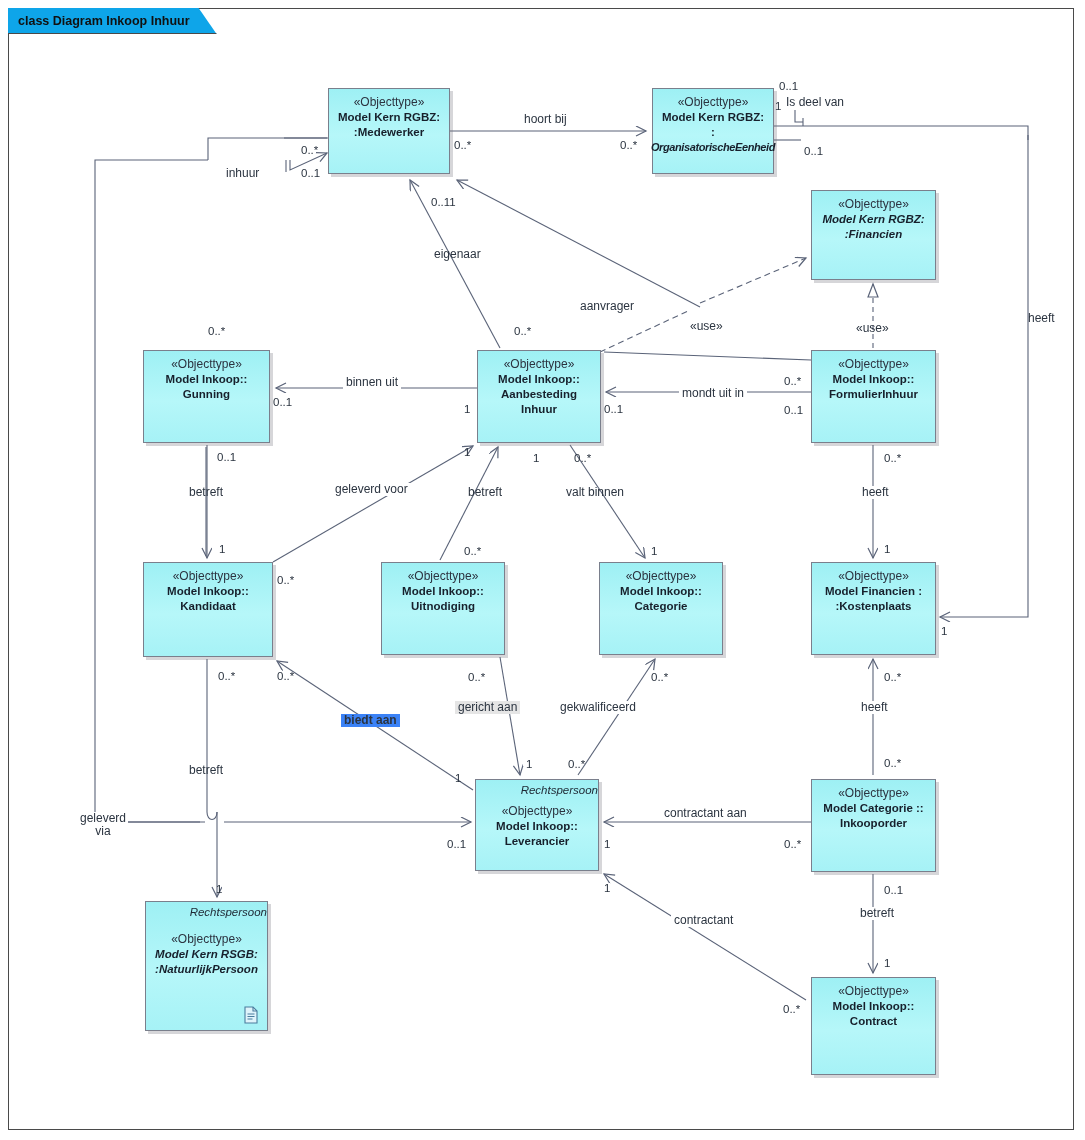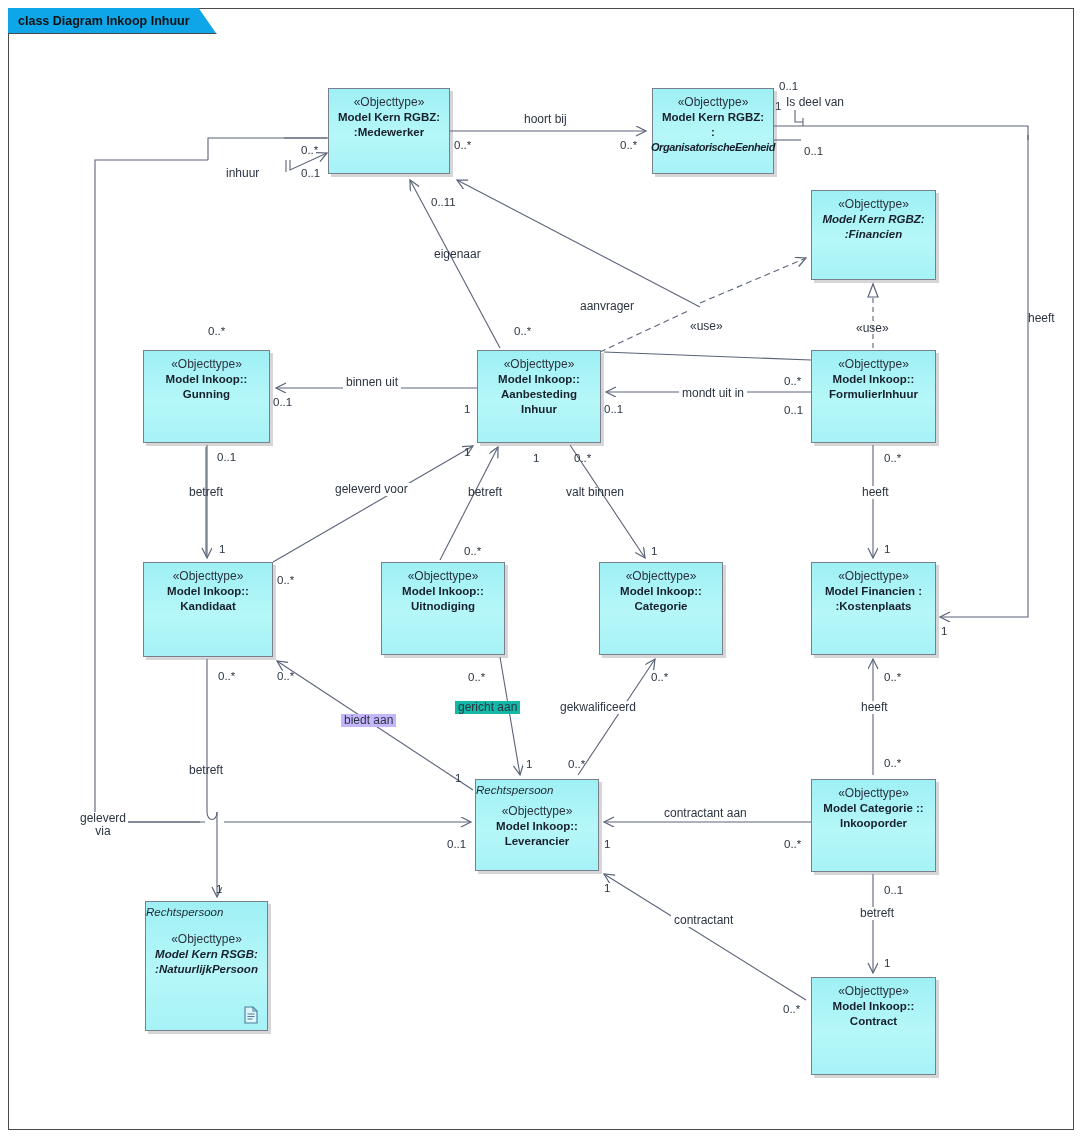--- a/index.html
+++ b/index.html
@@ -73,21 +73,21 @@
     line-height: 15px;
     text-align: center;
   }
   .cls .nm.ital { font-style: italic; }
   .cls .tagtop {
     font-size: 11.5px;
     font-style: italic;
     color: #1d2733;
     line-height: 15px;
     width: 100%;
-    text-align: left;
+    text-align: right;
     margin-bottom: 6px;
   }
   .cls .docicon {
     position: absolute;
     right: 8px;
     bottom: 6px;
     width: 16px;
     height: 18px;
   }
   
@@ -313,23 +313,23 @@
   <div class="lbl" style="left:690px; top:320px;">«use»</div>
   <div class="lbl" style="left:856px; top:322px;">«use»</div>
   <div class="lbl" style="left:1028px; top:312px;">heeft</div>
   <div class="lbl" style="left:343px; top:376px; background:#ffffff; padding:0 3px;">binnen uit</div>
   <div class="lbl" style="left:679px; top:387px; background:#ffffff; padding:0 3px;">mondt uit in</div>
   <div class="lbl" style="left:189px; top:486px;">betreft</div>
   <div class="lbl" style="left:332px; top:483px; background:#ffffff; padding:0 3px;">geleverd voor</div>
   <div class="lbl" style="left:468px; top:486px;">betreft</div>
   <div class="lbl" style="left:566px; top:486px;">valt binnen</div>
   <div class="lbl" style="left:859px; top:486px; background:#ffffff; padding:0 3px;">heeft</div>
-  <div class="lbl" style="left:455px; top:701px; background:#14b8a6; padding:0 3px;">gericht aan</div>
+  <div class="lbl" style="left:455px; top:701px; background:#e5e5e5; padding:0 3px;">gericht aan</div>
   <div class="lbl" style="left:557px; top:701px; background:#ffffff; padding:0 3px;">gekwalificeerd</div>
-  <div class="lbl" style="left:341px; top:714px; background:#c4b5fd; padding:0 3px;">biedt aan</div>
+  <div class="lbl" style="left:341px; top:714px; background:#3b82f6; padding:0 3px;font-weight:bold;">biedt aan</div>
   <div class="lbl" style="left:858px; top:701px; background:#ffffff; padding:0 3px;">heeft</div>
   <div class="lbl" style="left:189px; top:764px;">betreft</div>
   <div class="lbl" style="left:661px; top:807px; background:#ffffff; padding:0 3px;">contractant aan</div>
   <div class="lbl" style="left:671px; top:914px; background:#ffffff; padding:0 3px;">contractant</div>
   <div class="lbl" style="left:857px; top:907px; background:#ffffff; padding:0 3px;">betreft</div>
 
   <div class="lbl two" style="left:78px; top:812px; text-align:center; background:#ffffff; padding:0 2px;">
     <div>geleverd</div>
     <div>via</div>
   </div>

